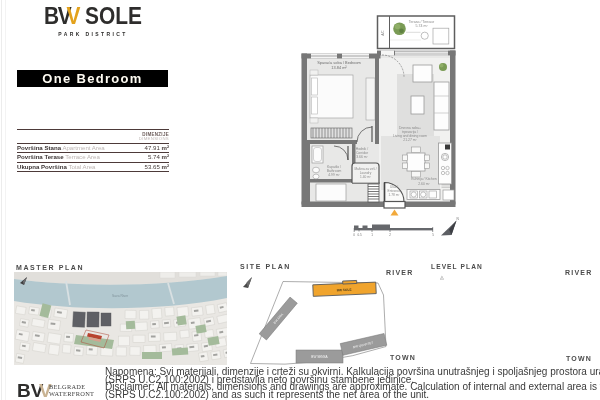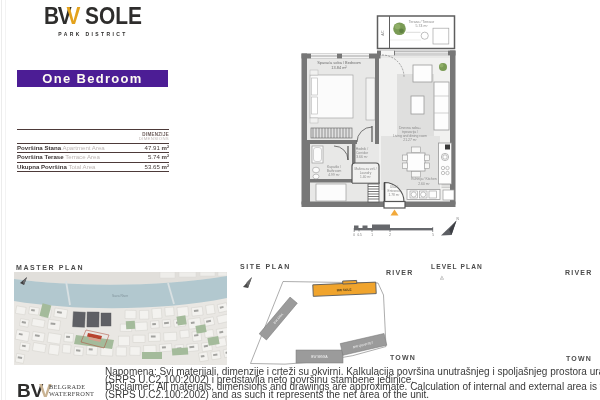--- a/index.html
+++ b/index.html
@@ -11,21 +11,21 @@
 <body>
 <div style="position:relative;width:600px;height:400px;">
 <div class="abs" style="left:1px;top:0;width:1px;height:400px;background:#ececec;"></div>
 <div class="abs" style="left:5px;top:0;width:1px;height:400px;background:#f3f3f3;"></div>
 
 <div class="abs" style="left:38px;top:4px;width:108px;text-align:center;">
   <div style="font-weight:bold;font-size:23.5px;color:#2e2d2c;letter-spacing:-1.4px;line-height:24px;white-space:nowrap;transform:scaleX(0.89);transform-origin:50% 50%;">B<span style="letter-spacing:-6px;">V</span><span style="color:#e3a21c;">V</span><span style="letter-spacing:0"> SOLE</span></div>
   <div style="font-weight:bold;font-size:5px;color:#2e2d2c;letter-spacing:2.4px;margin-top:2.5px;margin-left:2px;">PARK DISTRICT</div>
 </div>
 
-<div class="abs" style="left:17px;top:70px;width:151px;height:17px;background:#4c1d95;
+<div class="abs" style="left:17px;top:70px;width:151px;height:17px;background:#000000;
      color:#fefbf2;font-weight:bold;font-size:13px;letter-spacing:1.3px;text-align:center;line-height:17px;">One Bedroom</div>
 
 <div class="abs" style="left:17px;top:129px;width:152px;">
   <div style="border-top:1.4px solid #4d3a39;"></div>
   <div style="text-align:right;height:12.6px;padding-top:1.6px;box-sizing:border-box;">
     <div style="font-size:4.5px;font-weight:bold;color:#6a5a58;letter-spacing:.3px;line-height:5.4px;">DIMENZIJE</div>
     <div style="font-size:4.3px;color:#c0b8b6;letter-spacing:.3px;line-height:4.6px;">DIMENSIONS</div>
   </div>
   <div style="border-top:1px solid #4d3a39;"></div>
   <div style="height:8.5px;line-height:8.8px;font-size:6.1px;">

